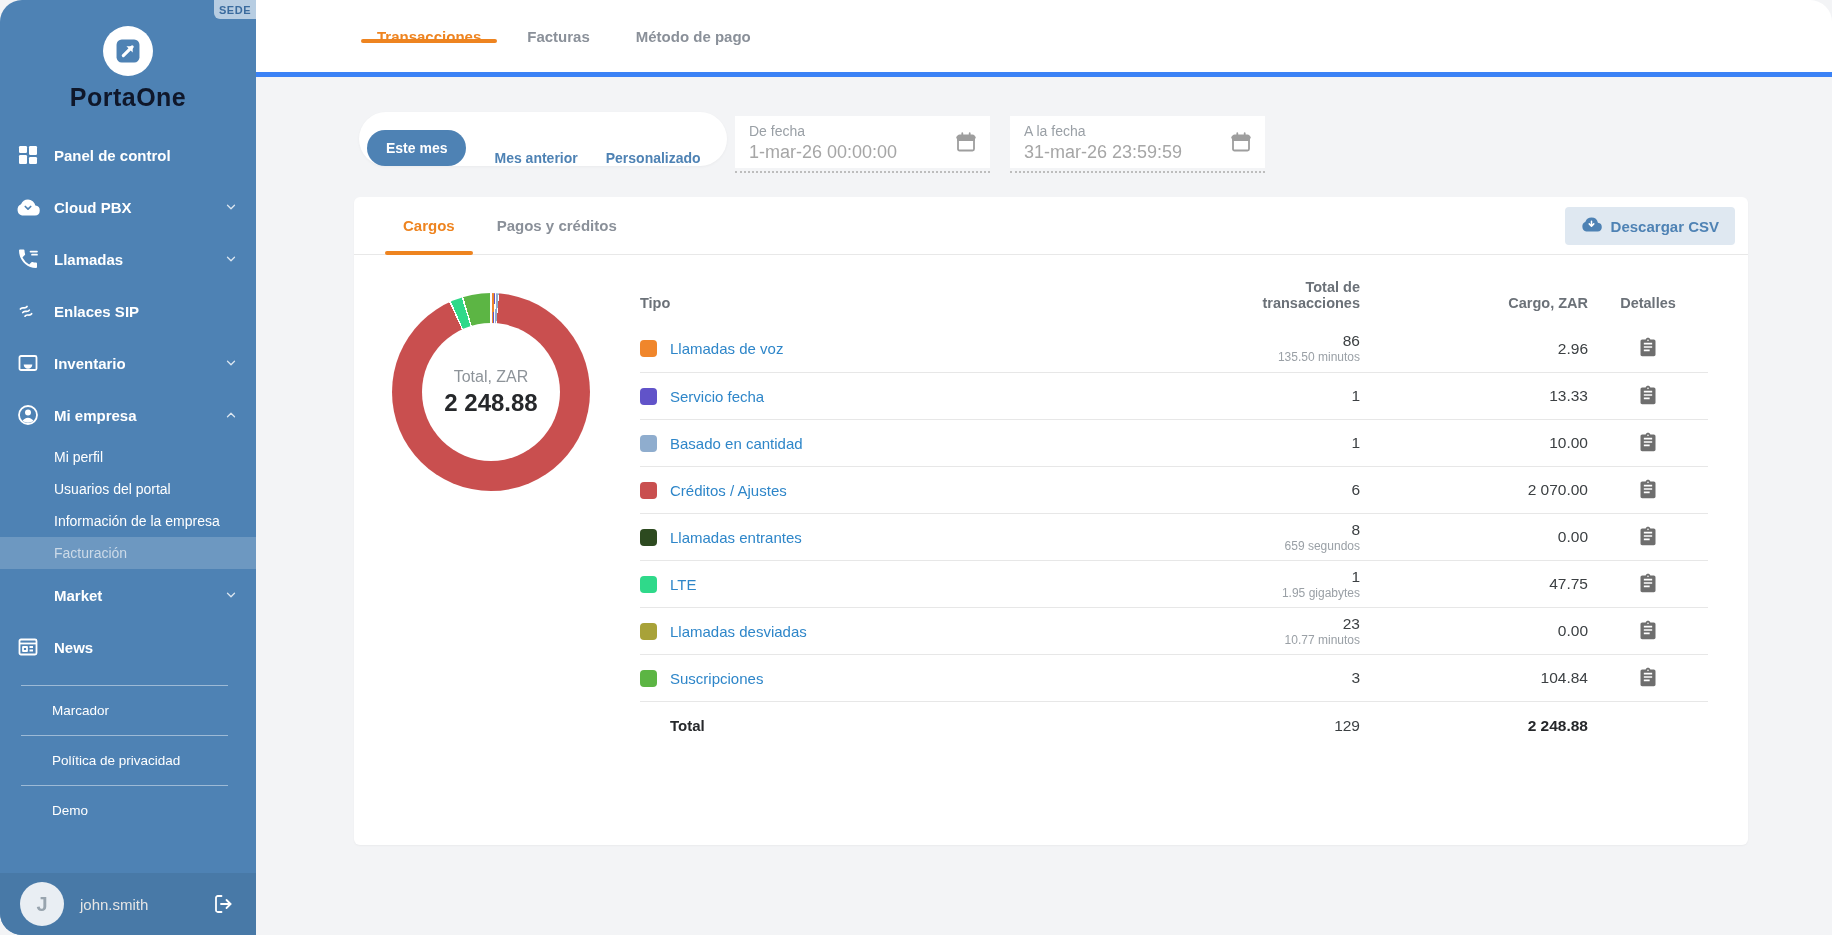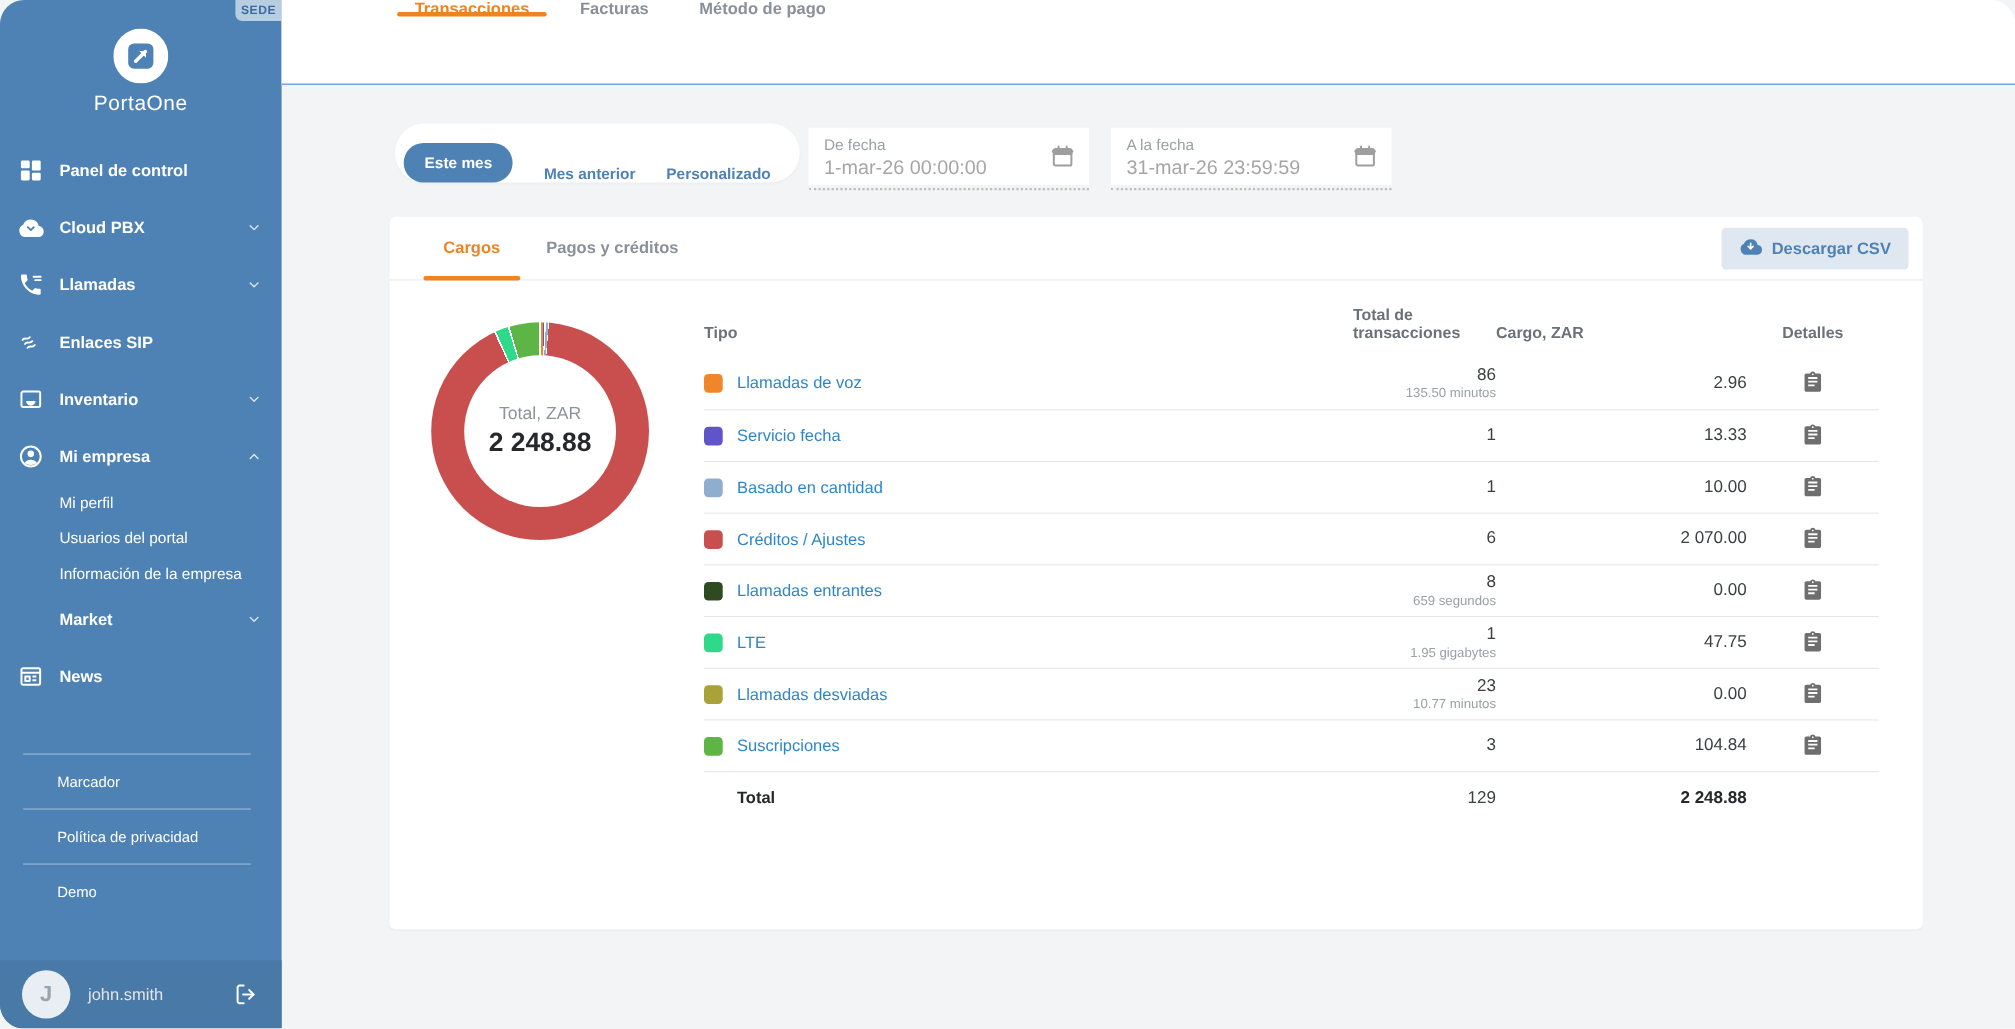--- a/index.html
+++ b/index.html
@@ -7,41 +7,41 @@
   body { font-family:"Liberation Sans", sans-serif; }
   .app { position:relative; width:1832px; height:935px; overflow:hidden; background:#f3f4f6;border-radius:22px; }
 
   
   .sidebar { position:absolute; left:0; top:0; width:256px; height:935px; background:#4e82b4; color:#fff; }
   .sede-badge { position:absolute; top:0; right:0; width:42px; height:19px; background:#b7cde2; color:#3a6b9e;
     font-size:11px; font-weight:700; letter-spacing:.5px; display:flex; align-items:center; justify-content:center;
     border-radius:0 0 0 6px; }
   .logo { position:absolute; top:26px; left:0; width:256px; text-align:center; }
   .logo-mark { display:inline-block; width:50px; height:50px; }
-  .brand { margin-top:3px; font-size:19px; font-weight:400; letter-spacing:.5px; color:#ffffff; }
+  .brand { margin-top:3px; font-size:25px; font-weight:700; letter-spacing:.5px; color:#0f172a; }
   .side-nav { position:absolute; top:129px; left:0; width:256px; }
   .nav-item { height:52px; display:flex; align-items:center; padding:0 18px 0 16px; cursor:pointer;
     font-size:15px; font-weight:600; color:#fff; }
   .nav-item .nicon { width:24px; height:24px; margin-right:14px; flex:0 0 24px; display:flex; align-items:center; justify-content:center; }
   .nav-item .chev { margin-left:auto; width:14px; height:14px; opacity:.8; display:flex; align-items:center; }
   .sub-item { height:32px; display:flex; align-items:center; padding-left:54px; font-size:14px; font-weight:400; color:#fff; cursor:pointer; }
   .sub-item.active { background:rgba(255,255,255,0.18); color:#ccdae8; }
   .side-links { position:absolute; top:676px; left:0; width:256px; }
   .side-divider { height:1px; background:rgba(255,255,255,0.45); margin:9px 28px 9px 21px; }
   .side-link { padding:8px 0 8px 52px; font-size:13.5px; color:#fff; cursor:pointer; }
   .userbar { position:absolute; bottom:0; left:0; width:256px; height:62px; background:#4879a7;
     display:flex; align-items:center; padding:0 20px; }
   .avatar { width:44px; height:44px; border-radius:50%; background:#e9eef3; color:#98a4ae; font-size:20px; font-weight:700;
     display:flex; align-items:center; justify-content:center; margin-right:16px; }
   .username { font-size:15px; color:#e5e5e5; }
   .logout { margin-left:auto; width:24px; height:24px; cursor:pointer; display:flex; align-items:center; }
 
   
-  .topbar { position:absolute; left:256px; top:0; width:1576px; height:77px; background:#fff; border-bottom:1px solid #3b82f6;
-    display:flex; align-items:flex-start; padding-left:117px; }
+  .topbar { position:absolute; left:256px; top:0; width:1576px; height:77px; background:#fff; border-bottom:5px solid #3b82f6;
+    display:flex; align-items:center; padding-left:117px; }
   .htab { position:relative; display:flex; align-items:center; margin-right:38px; font-size:15px; font-weight:700;
     color:#8a9099; cursor:pointer; padding:0 4px; }
   .htab.active { color:#ee8420; }
   .htab.active::after { content:""; position:absolute; left:-12px; right:-12px; bottom:2px; height:4px; border-radius:4px; background:#ee8420; }
 
   
   .range-group { position:absolute; left:359px; top:112px; height:54px; background:#fff; border-radius:27px;
     display:flex; align-items:flex-end; padding:0 26px 0 8px; gap:28px; box-shadow:0 1px 3px rgba(0,0,0,0.04); }
   .range-pill { font-size:14px; font-weight:600; color:#4e82b4; cursor:pointer; white-space:nowrap; }
   .range-pill.selected { background:#4e82b4; color:#fff; border-radius:19px; padding:10px 19px; }
@@ -75,21 +75,21 @@
 
   
   .tbl { position:absolute; left:286px; top:58px; width:1068px; }
   .trow { display:flex; align-items:stretch; height:47px; border-top:1px solid #e7e7e7; }
   .trow.first { border-top:none; }
   .thead { display:flex; height:70px; align-items:flex-end; padding-bottom:14px; font-size:14.5px; font-weight:700; color:#6b7178; }
   .c-name { width:590px; display:flex; align-items:center; }
   .c-count { width:130px; display:flex; flex-direction:column; justify-content:center; align-items:flex-end; text-align:right; }
   .c-charge { width:228px; display:flex; align-items:center; justify-content:flex-end; text-align:right; }
   .c-det { width:120px; display:flex; align-items:center; justify-content:center; }
-  .thead .c-count, .thead .c-charge { display:block; text-align:left;margin-top:40px; }
+  .thead .c-count, .thead .c-charge { display:block; text-align:right;margin-top:40px; }
   .thead .c-det { display:block; text-align:center; }
   .swatch { width:17px; height:17px; border-radius:4px; margin-right:13px; flex:0 0 17px; }
   .tlink { font-size:15px; color:#2e86c9; cursor:pointer; }
   .cnt { font-size:15.5px; color:#3c4043; line-height:18px; }
   .sub { font-size:12px; color:#9aa0a6; line-height:15px; }
   .chg { font-size:15.5px; color:#3c4043; }
   .detail-btn { background:none; border:none; cursor:pointer; width:28px; height:28px; display:flex; align-items:center; justify-content:center; }
   .detail-btn svg { width:20px; height:20px; }
   .trow.total { height:48px; font-weight:700; }
   .trow.total .c-name { padding-left:30px; font-size:15px; color:#26282b; }
@@ -196,20 +196,23 @@
           </span>
         </div>
         <div class="sub-item">
           <span>Mi perfil</span>
         </div>
         <div class="sub-item">
           <span>Usuarios del portal</span>
         </div>
         <div class="sub-item">
           <span>Información de la empresa</span>
+        </div>
+        <div class="sub-item active">
+          <span>Facturación</span>
         </div>
         <div class="nav-item">
           <span class="nicon"></span>
           <span>Market</span>
           <span class="chev">
             <svg viewBox="0 0 24 24" fill="none" stroke="#fff" stroke-width="2.2" stroke-linecap="round" stroke-linejoin="round">
               <path d="M6 9l6 6 6-6"></path>
             </svg>
           </span>
         </div>

